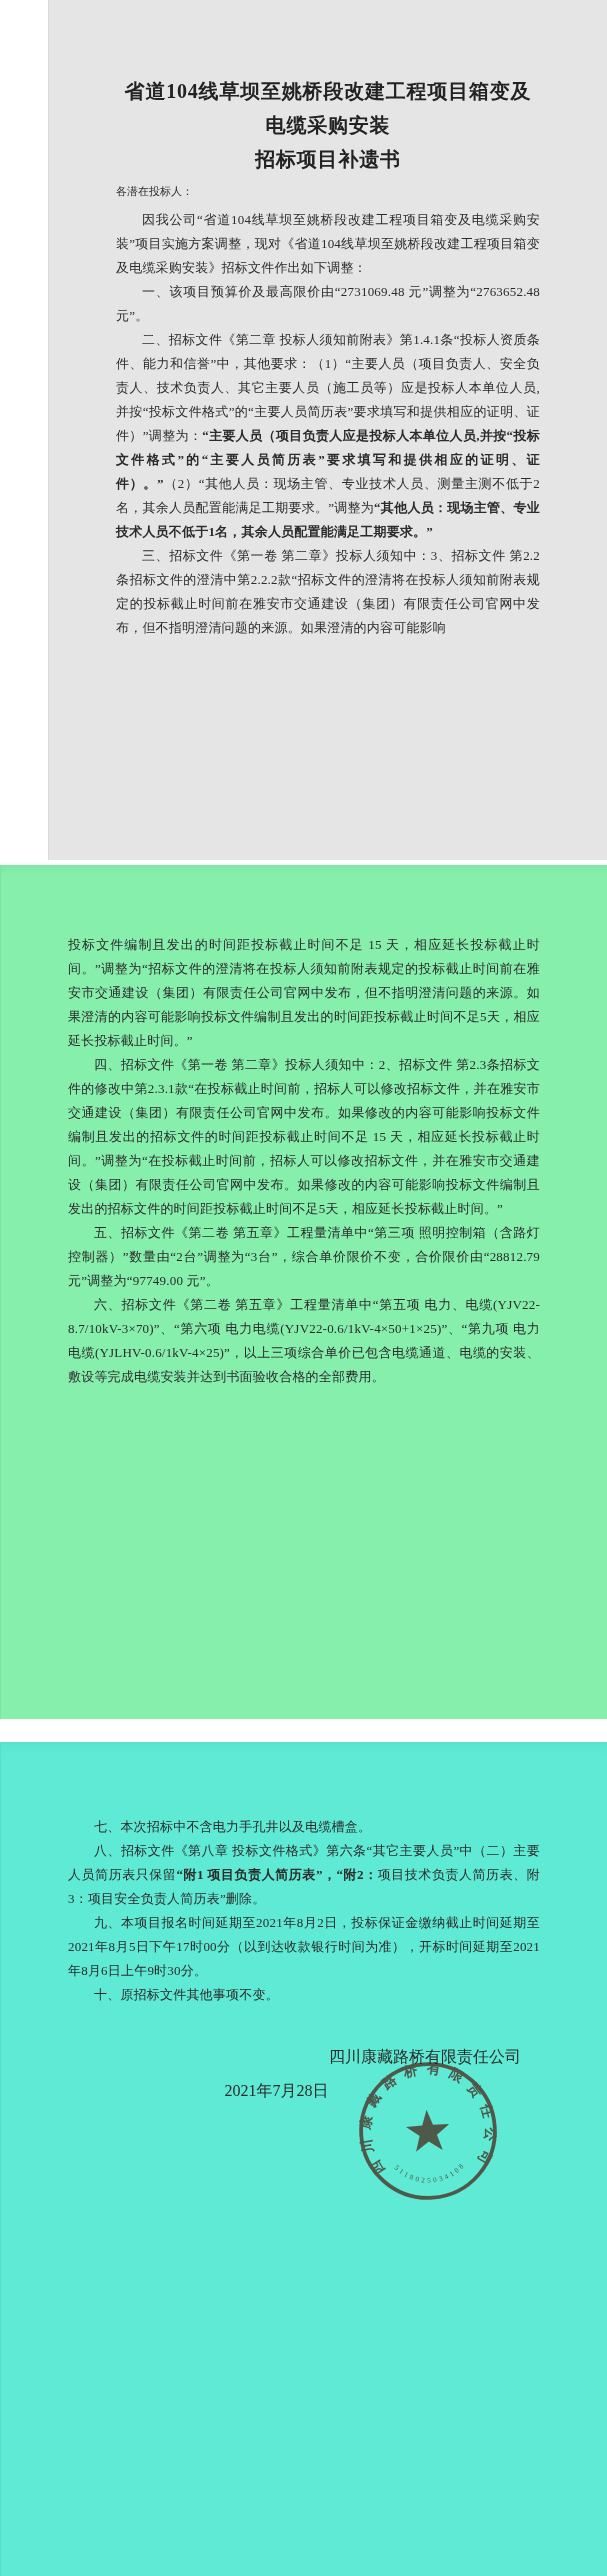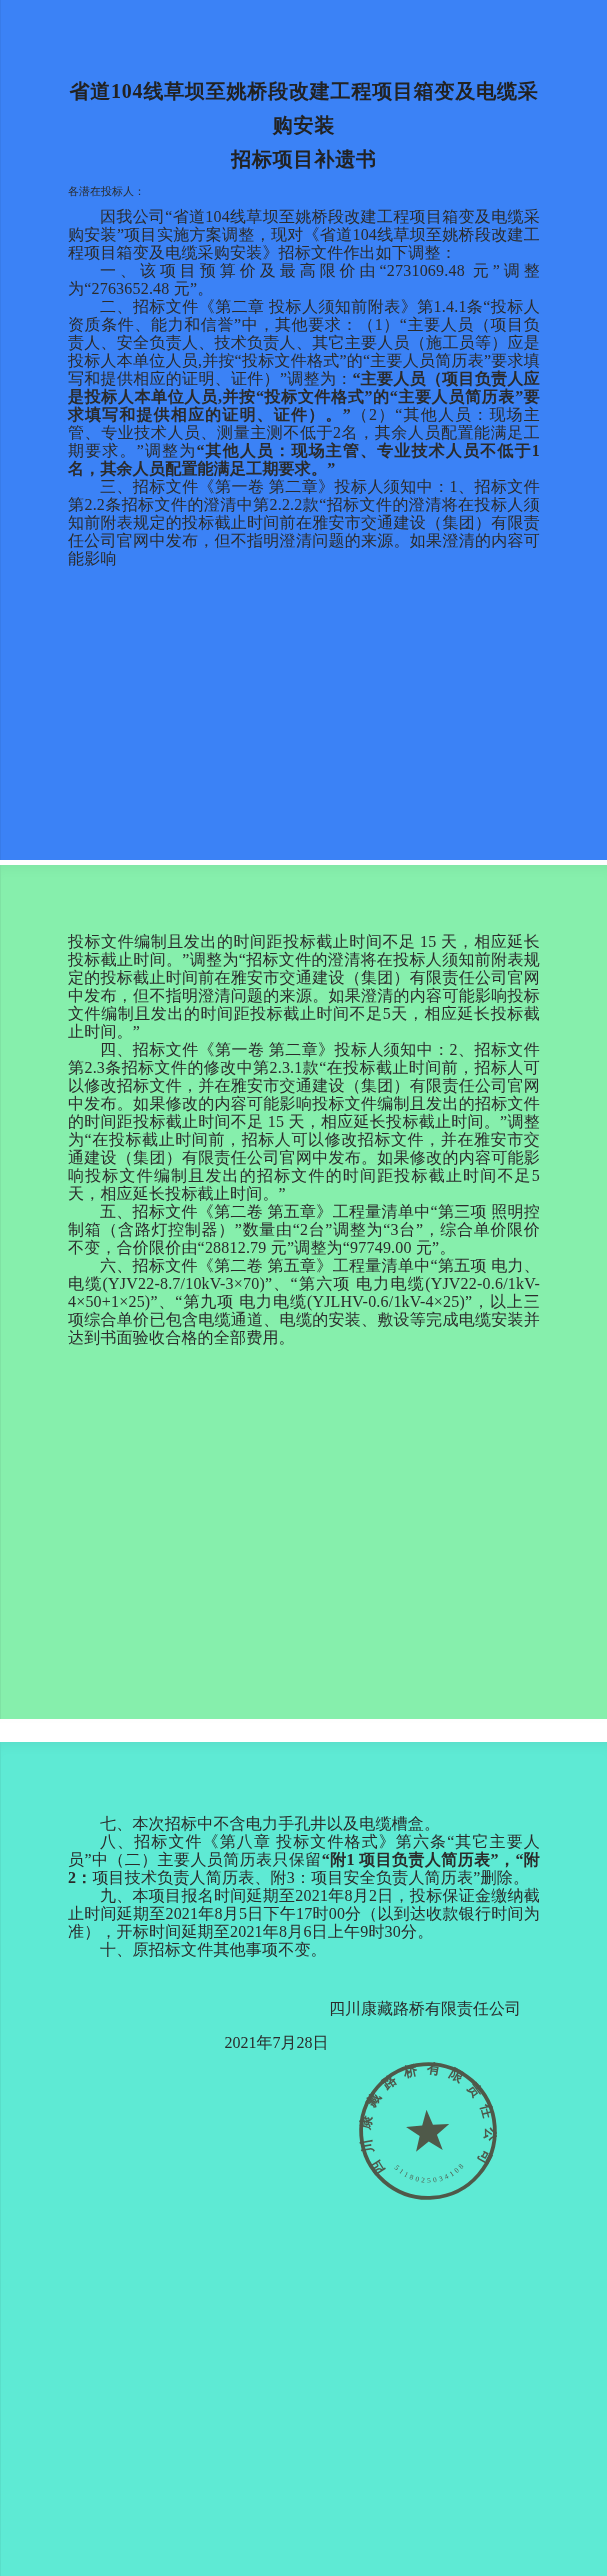--- a/index.html
+++ b/index.html
@@ -4,37 +4,37 @@
 <style>
   html,body { margin:0; padding:0; background:#ffffff; }
   .doc {
     position:relative;
     width:607px;
     font-family:"Liberation Serif","DejaVu Serif",serif;
     color:#2b2b2b;
     -webkit-font-smoothing:antialiased;
   }
   .page { position:relative; overflow:hidden; border-left:0.8px solid rgba(0,0,0,0.05); }
-  .page-1 { height:860px; background:#3b82f6; }
+  .page-1 { height:860px; background:#e5e5e5;margin-left:48px; }
   .page-2 { height:854px; background:#86efac; box-shadow: inset 0 12px 15px -12px rgba(0,0,0,0.07); }
   .page-3 { height:853px; background:#5eead4; box-shadow: inset 0 12px 15px -12px rgba(0,0,0,0.08); margin-top: 19px; }
   .page-sep { height:4.6px; background:#fefefe; }
   .inner { padding:0 67px; }
   .inner-p1 { padding-top:74px; }
   .inner-p2 { padding-top:68px; }
   .inner-p3 { padding-top:73px; }
 
   .title { margin:0; text-align:center; font-size:20px; line-height:34px; font-weight:700; letter-spacing:0.8px; color:#222; }
   .title span { display:block; }
 
   .salutation { margin:0; font-size:11px; line-height:31.5px; text-indent:0; }
   p.body {
     margin:0;
-    font-size:16px;
-    line-height:18px;
+    font-size:13px;
+    line-height:24px;
     text-align:justify;
     text-indent:2em;
     letter-spacing:0.2px;
   }
   p.no-indent { text-indent:0; }
   .b { font-weight:700; }
 
   .signature { margin-top:33px; }
   .company { text-align:right; margin-right:19px; font-size:16px; line-height:34px; }
   .sign-date { text-align:center; margin-right:55px; font-size:16px; line-height:34px; }
@@ -65,21 +65,21 @@
   <section class="page page-1">
     <div class="inner inner-p1">
       <h1 class="title">
         <span>省道104线草坝至姚桥段改建工程项目箱变及电缆采购安装</span>
         <span>招标项目补遗书</span>
       </h1>
       <p class="salutation">各潜在投标人：</p>
       <p class="body">因我公司“省道104线草坝至姚桥段改建工程项目箱变及电缆采购安装”项目实施方案调整，现对《省道104线草坝至姚桥段改建工程项目箱变及电缆采购安装》招标文件作出如下调整：</p>
       <p class="body">一、该项目预算价及最高限价由“2731069.48 元”调整为“2763652.48 元”。</p>
       <p class="body"><span>二、招标文件《第二章 投标人须知前附表》第1.4.1条“投标人资质条件、能力和信誉”中，其他要求：（1）“主要人员（项目负责人、安全负责人、技术负责人、其它主要人员（施工员等）应是投标人本单位人员,并按“投标文件格式”的“主要人员简历表”要求填写和提供相应的证明、证件）”调整为：</span><span class="b">“主要人员（项目负责人应是投标人本单位人员,并按“投标文件格式”的“主要人员简历表”要求填写和提供相应的证明、证件）。”</span><span>（2）“其他人员：现场主管、专业技术人员、测量主测不低于2名，其余人员配置能满足工期要求。”调整为</span><span class="b">“其他人员：现场主管、专业技术人员不低于1名，其余人员配置能满足工期要求。”</span></p>
-      <p class="body">三、招标文件《第一卷 第二章》投标人须知中：1、招标文件 第2.2条招标文件的澄清中第2.2.2款“招标文件的澄清将在投标人须知前附表规定的投标截止时间前在雅安市交通建设（集团）有限责任公司官网中发布，但不指明澄清问题的来源。如果澄清的内容可能影响</p>
+      <p class="body">三、招标文件《第一卷 第二章》投标人须知中：3、招标文件 第2.2条招标文件的澄清中第2.2.2款“招标文件的澄清将在投标人须知前附表规定的投标截止时间前在雅安市交通建设（集团）有限责任公司官网中发布，但不指明澄清问题的来源。如果澄清的内容可能影响</p>
     </div>
   </section>
 
   <div class="page-sep"></div>
 
   <section class="page page-2">
     <div class="inner inner-p2">
       <p class="body no-indent">投标文件编制且发出的时间距投标截止时间不足 15 天，相应延长投标截止时间。”调整为“招标文件的澄清将在投标人须知前附表规定的投标截止时间前在雅安市交通建设（集团）有限责任公司官网中发布，但不指明澄清问题的来源。如果澄清的内容可能影响投标文件编制且发出的时间距投标截止时间不足5天，相应延长投标截止时间。”</p>
       <p class="body">四、招标文件《第一卷 第二章》投标人须知中：2、招标文件 第2.3条招标文件的修改中第2.3.1款“在投标截止时间前，招标人可以修改招标文件，并在雅安市交通建设（集团）有限责任公司官网中发布。如果修改的内容可能影响投标文件编制且发出的招标文件的时间距投标截止时间不足 15 天，相应延长投标截止时间。”调整为“在投标截止时间前，招标人可以修改招标文件，并在雅安市交通建设（集团）有限责任公司官网中发布。如果修改的内容可能影响投标文件编制且发出的招标文件的时间距投标截止时间不足5天，相应延长投标截止时间。”</p>
       <p class="body">五、招标文件《第二卷 第五章》工程量清单中“第三项 照明控制箱（含路灯控制器）”数量由“2台”调整为“3台”，综合单价限价不变，合价限价由“28812.79 元”调整为“97749.00 元”。</p>

